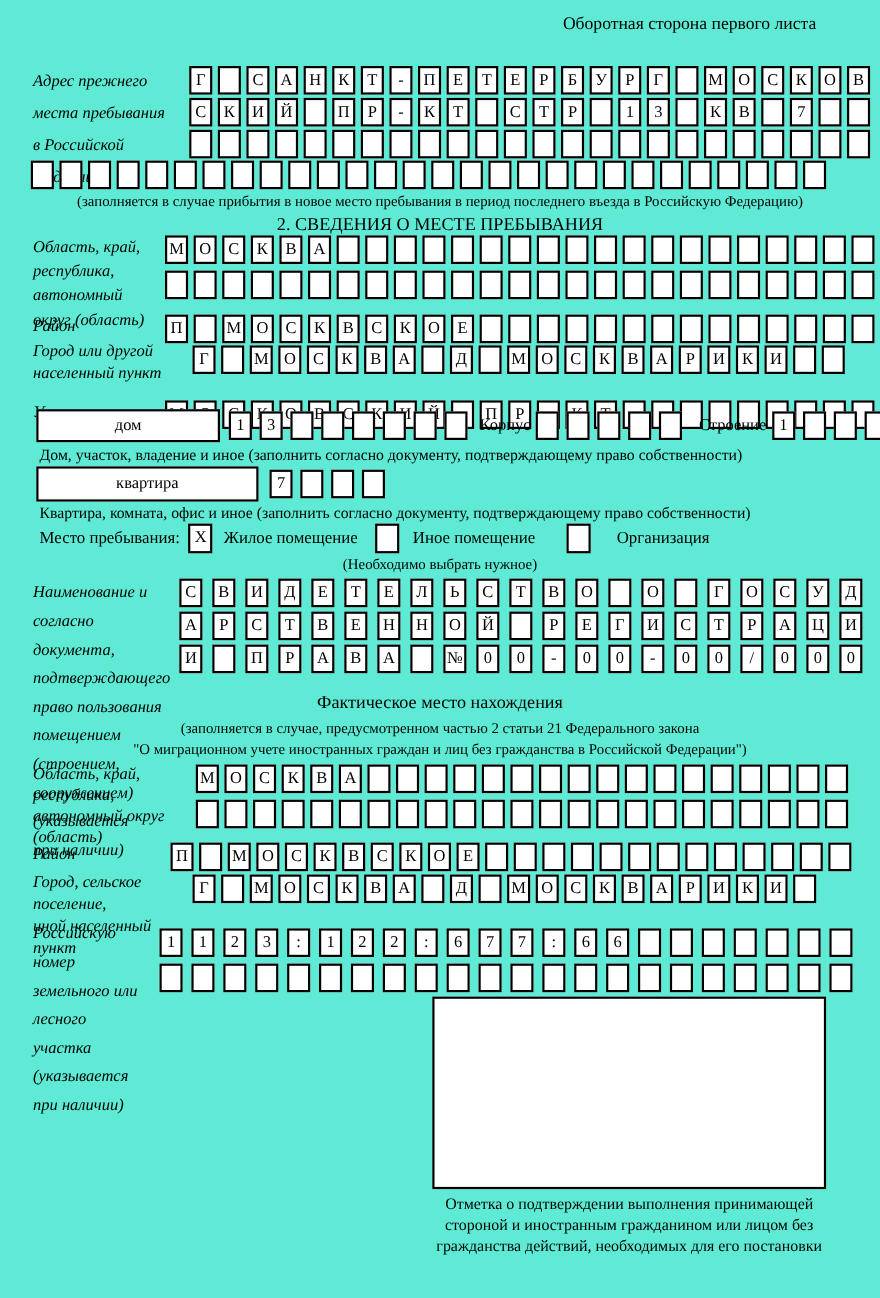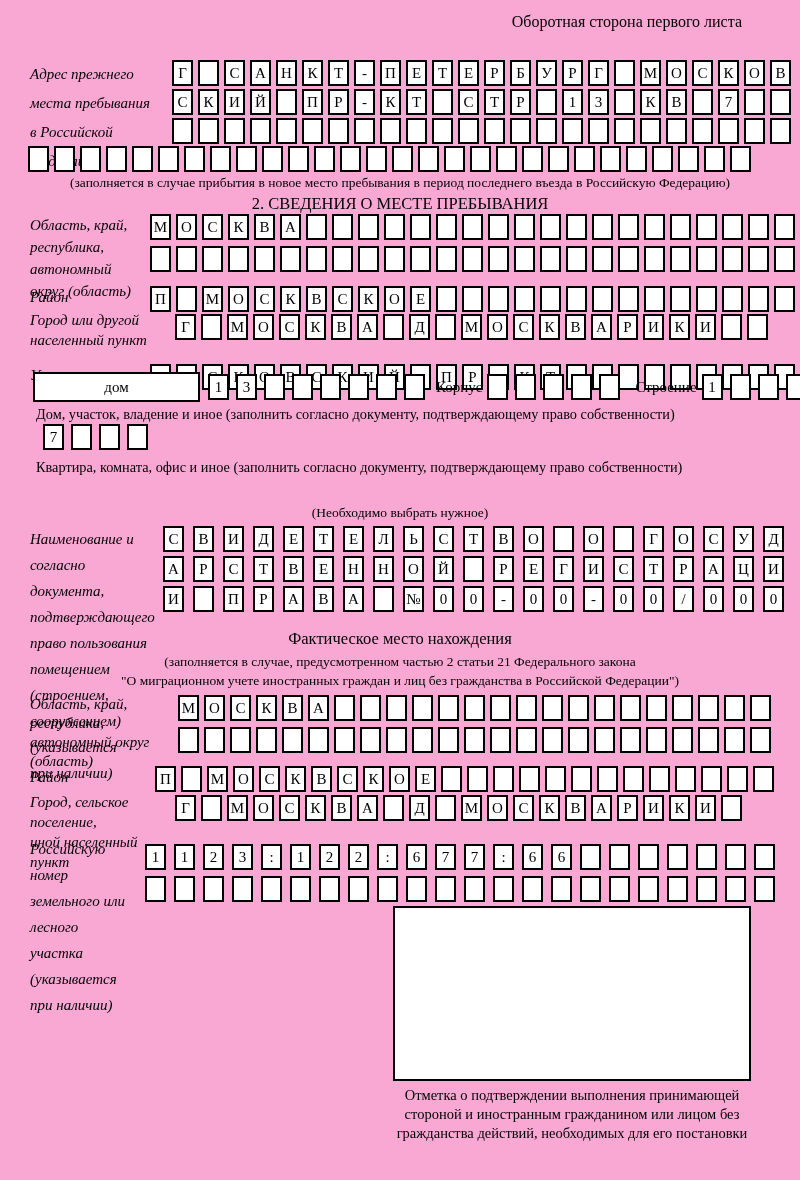--- a/index.html
+++ b/index.html
@@ -1,18 +1,18 @@
 <!DOCTYPE html>
 <html><head>
 <meta charset="utf-8">
 <style>
   html,body { margin:0; padding:0; background:#e8e8e8; }
   .page {
     position:relative; width:800px; height:1180px; margin:0 auto;
-    background:#f9a8d4; color:#000;
+    background:#5eead4; color:#000;
     font-family:"Liberation Serif","DejaVu Serif",serif;
     font-size:15px; overflow:hidden;
   }
   .abs { position:absolute; left:30px; }
   .side-note { left:0; width:742px; text-align:right; font-size:16px; }
   .center-note { left:0; width:800px; text-align:center; font-size:13.5px; }
   .sec-header { left:0; width:800px; text-align:center; font-weight:normal; font-size:16.5px; }
   .block { display:flex; align-items:flex-start; }
   .lbl { flex:none; font-size:15px;font-style:italic; }
   .lh19 div { line-height:19px; }
@@ -369,29 +369,39 @@
     <div class="cellrow g7">
         <span class="cell">1</span>
         <span class="cell"></span>
         <span class="cell"></span>
         <span class="cell"></span>
       </div>
   </div>
   <div class="abs caption" style="top:406px;left:36px">Дом, участок, владение и иное (заполнить согласно документу, подтверждающему право собственности)</div>
 
   <div class="abs flexrow" style="top:424px;left:33px">
+    <div class="bigbox kv-box">квартира</div>
     <div class="cellrow g7" style="margin-left:10px">
         <span class="cell">7</span>
         <span class="cell"></span>
         <span class="cell"></span>
         <span class="cell"></span>
       </div>
   </div>
   <div class="abs caption" style="top:459px;left:36px">Квартира, комната, офис и иное (заполнить согласно документу, подтверждающему право собственности)</div>
 
+  <div class="abs flexrow stay" style="top:476px;left:36px">
+    <span>Место пребывания:</span>
+    <span class="checkbox" style="margin-left:8px">X</span>
+    <span style="margin-left:10px">Жилое помещение</span>
+    <span class="checkbox" style="margin-left:16px"></span>
+    <span style="margin-left:12px">Иное помещение</span>
+    <span class="checkbox" style="margin-left:28px"></span>
+    <span style="margin-left:24px">Организация</span>
+  </div>
   <div class="abs center-note" style="top:505px">(Необходимо выбрать нужное)</div>
 
   <div class="abs block" style="top:526px">
     <div class="lbl w133 lh26">
       <div>Наименование и согласно</div>
       <div>документа, подтверждающего</div>
       <div>право пользования</div>
       <div>помещением (строением,</div>
       <div>сооружением) (указывается</div>
       <div>при наличии)</div>

